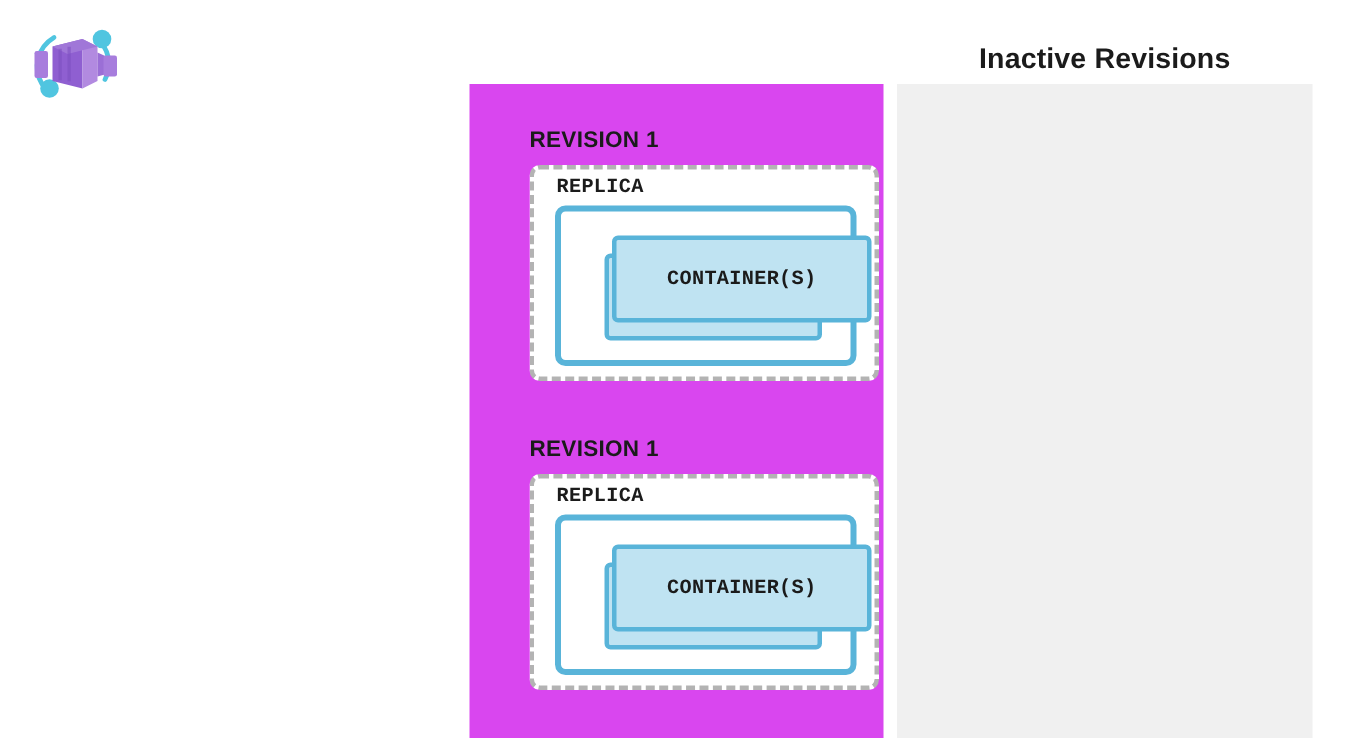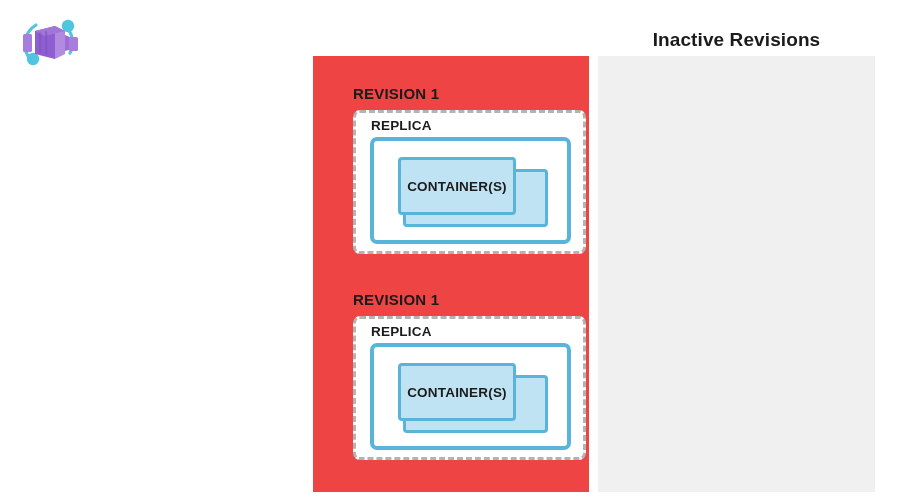--- a/index.html
+++ b/index.html
@@ -80,21 +80,21 @@
 
   
   .panel {
     position: absolute;
     top: 56px;
     height: 436px;
   }
   #panel-active {
     left: 313px;
     width: 276px;
-    background: #ef4444;
+    background: #d946ef;
   }
   #panel-inactive {
     left: 598px;
     width: 277px;
     background: #f0f0f0;
   }
 
   
   .revision-group {
     position: absolute;
@@ -118,20 +118,21 @@
   .dashed-box {
     position: absolute;
     left: 20px;
     top: 25px;
     width: 233px;
     height: 144px;
     box-sizing: border-box;
     background: #ffffff;
     border: 3px dashed #b3b3b3;
     border-radius: 7px;
+    font-family: Liberation Mono, monospace;
   }
 
   .replica-label {
     position: absolute;
     left: 15px;
     top: 5px;
     font-size: 13.5px;
     font-weight: 700;
     color: #1b1b1b;
     letter-spacing: 0.2px;
@@ -158,23 +159,23 @@
     border: 3px solid #59b4d9;
     border-radius: 4px;
   }
   .container-card.back {
     left: 29px;
     top: 28px;
     width: 145px;
     height: 58px;
   }
   .container-card.front {
-    left: 24px;
+    left: 34px;
     top: 16px;
-    width: 118px;
+    width: 173px;
     height: 58px;
     display: flex;
     align-items: center;
     justify-content: center;
   }
   .container-text {
     font-size: 13.5px;
     font-weight: 700;
     color: #1b1b1b;
     letter-spacing: 0.2px;

